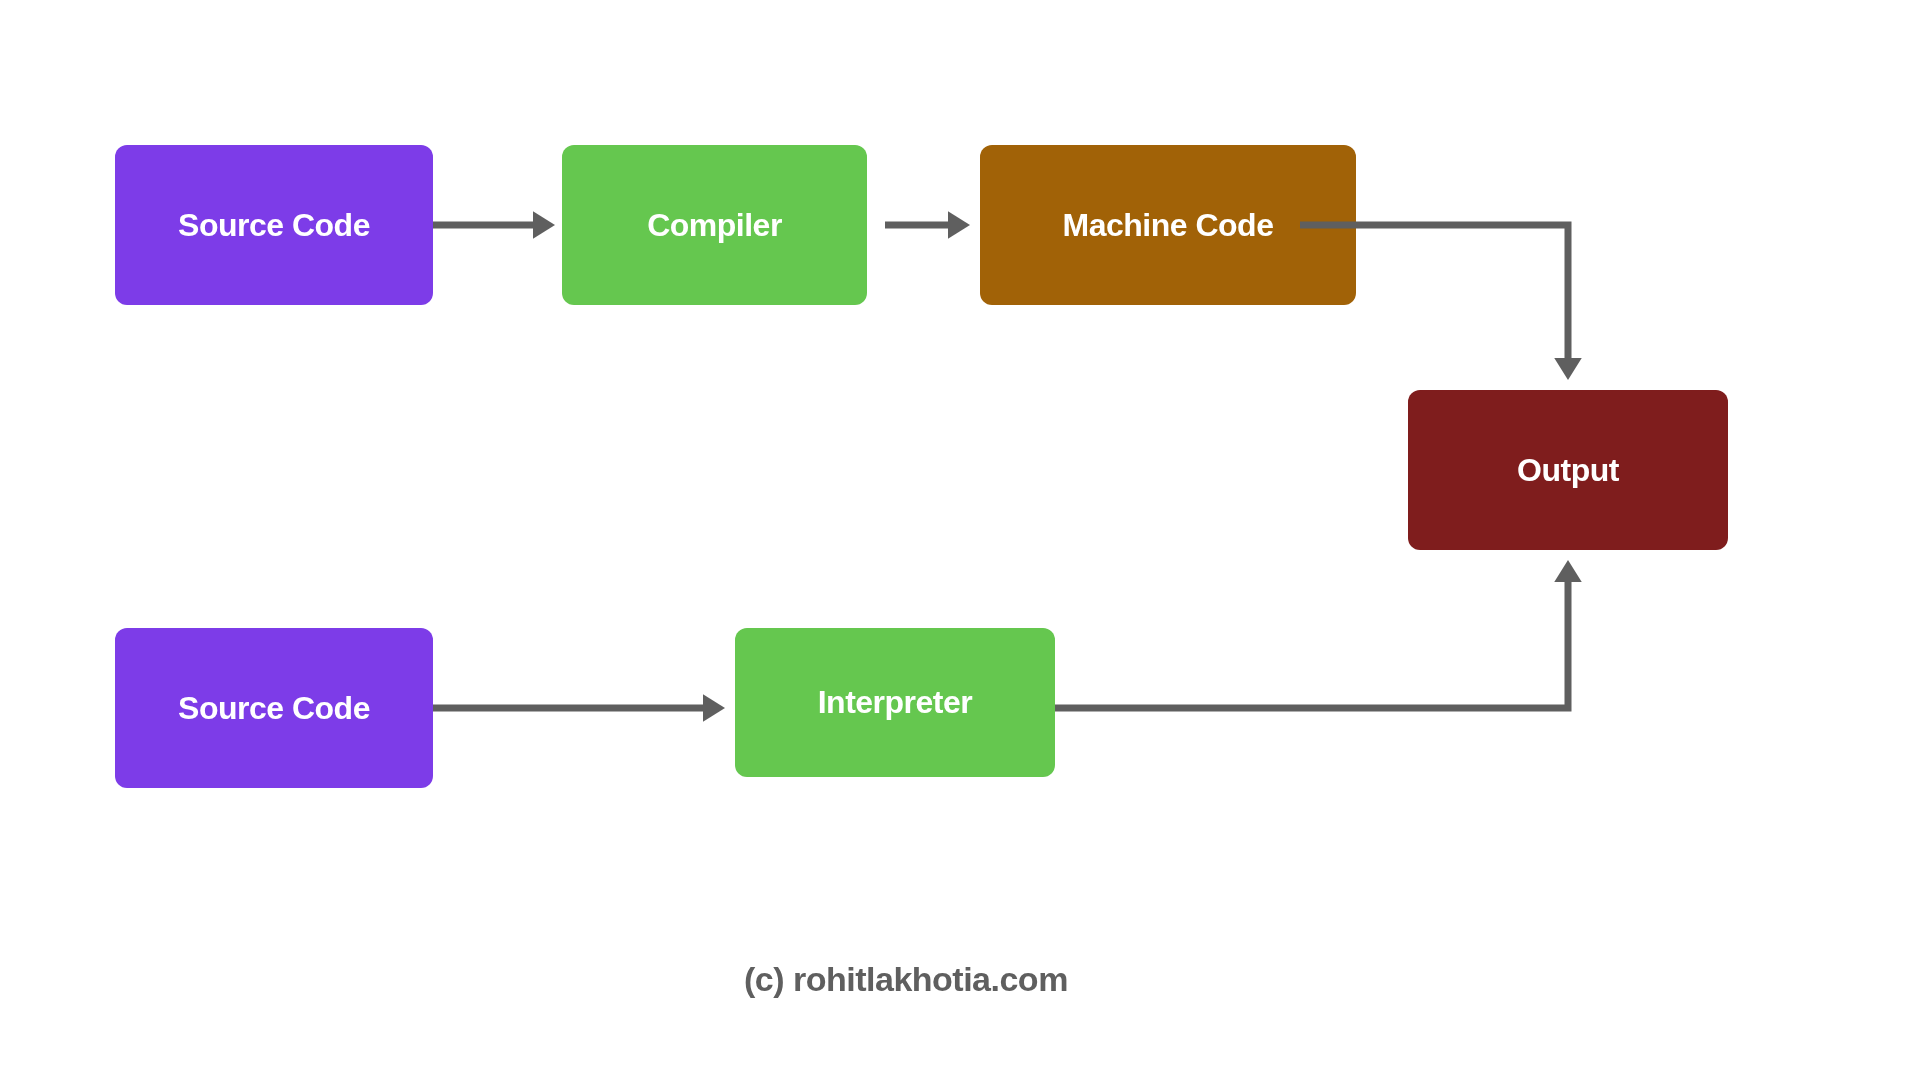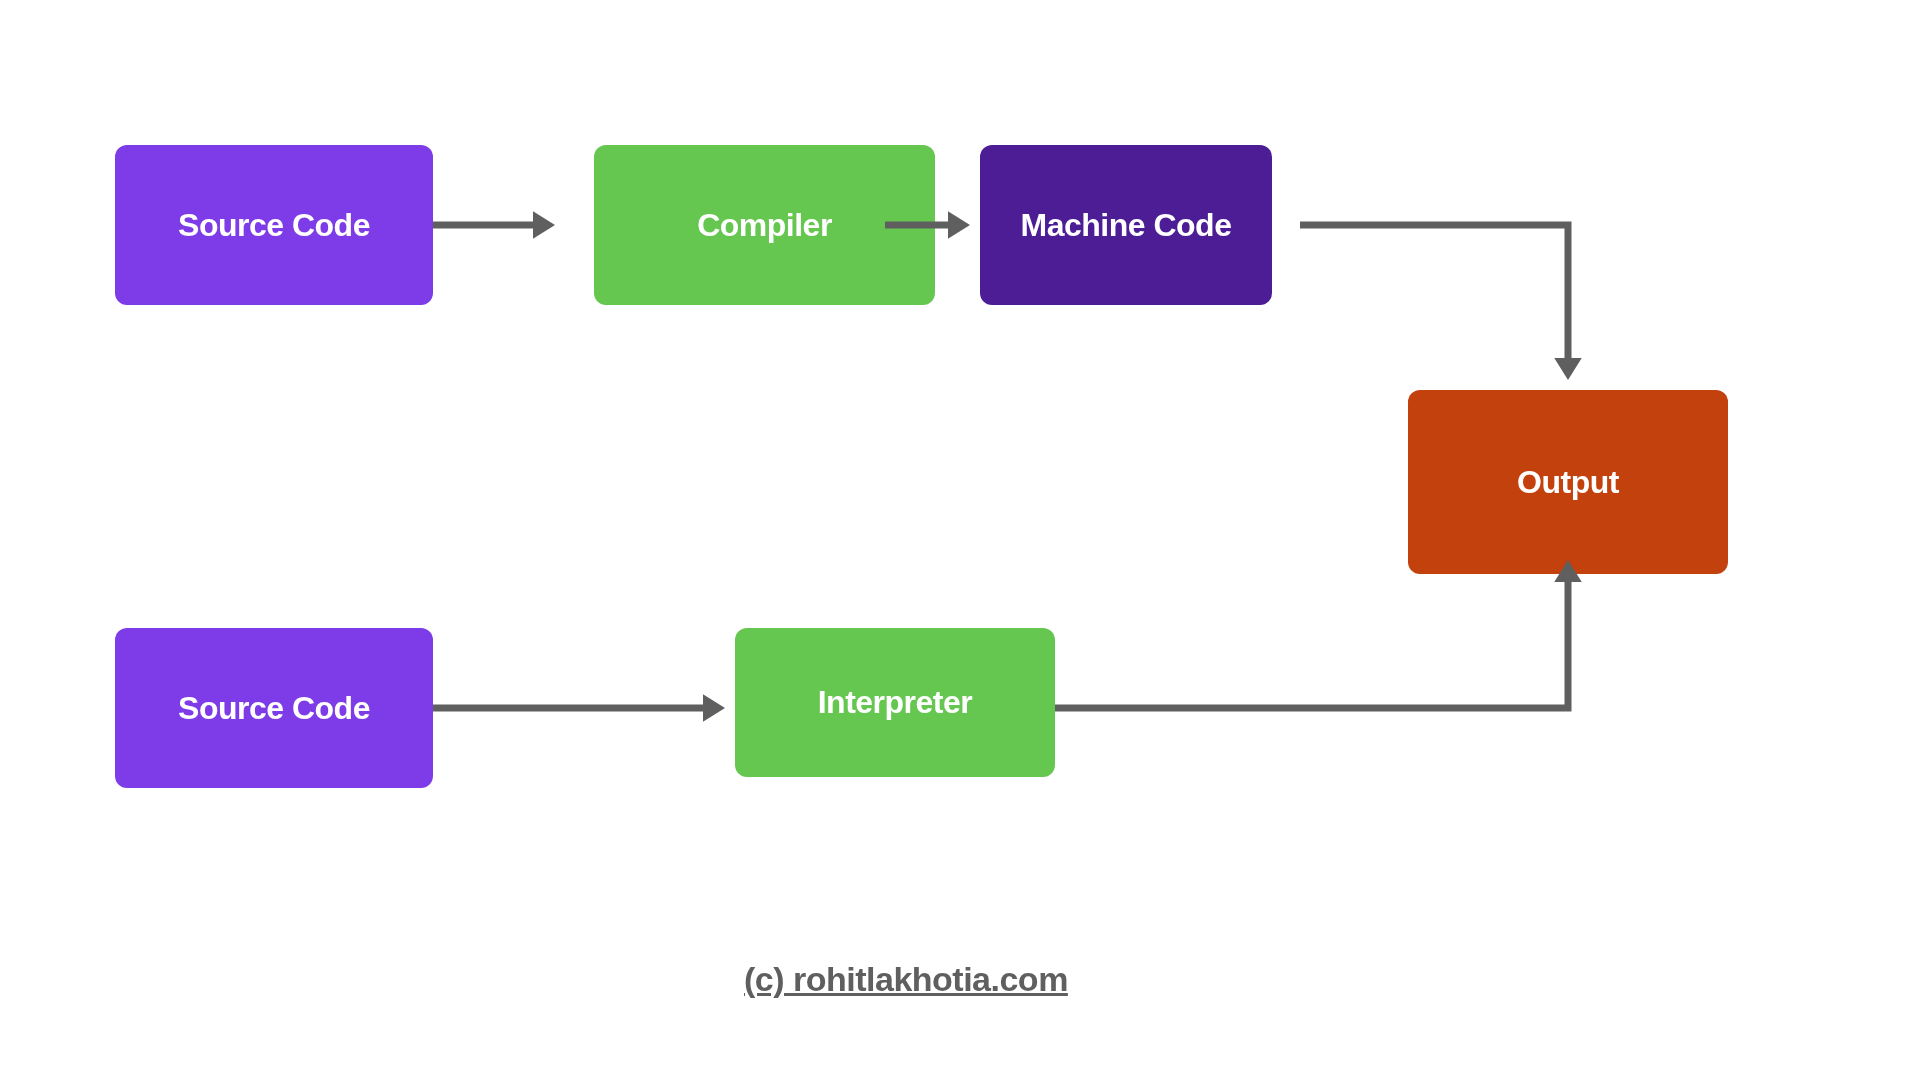--- a/index.html
+++ b/index.html
@@ -31,36 +31,36 @@
       font-size: 34px;
       color: #5f5f5f;
       letter-spacing: -0.5px;
     }
   </style>
 </head>
 <body>
 
 <div class="box" style="left:115px;top:145px;width:318px;height:160px;background:#7D3CE8;">Source Code</div>
 
-<div class="box" style="left:594px;top:145px;width:341px;height:160px;background:#65C74F;">Compiler</div>
+<div class="box" style="left:562px;top:145px;width:305px;height:160px;background:#65C74F;">Compiler</div>
 
-<div class="box" style="left:980px;top:145px;width:292px;height:160px;background:#4c1d95;">Machine Code</div>
+<div class="box" style="left:980px;top:145px;width:376px;height:160px;background:#a16207;">Machine Code</div>
 
-<div class="box" style="left:1408px;top:390px;width:320px;height:184px;background:#c2410c;">Output</div>
+<div class="box" style="left:1408px;top:390px;width:320px;height:160px;background:#7f1d1d;">Output</div>
 
 <div class="box" style="left:115px;top:628px;width:318px;height:160px;background:#7D3CE8;">Source Code</div>
 
 <div class="box" style="left:735px;top:628px;width:320px;height:149px;background:#65C74F;">Interpreter</div>
 
 <svg class="arrow-svg" width="1920" height="1080">
   <defs>
     <marker id="arrowhead" markerWidth="4" markerHeight="4" refX="2.2" refY="2" orient="auto" markerUnits="strokeWidth">
       <polygon points="0,0 3.2,2 0,4" fill="#5f5f5f"></polygon>
     </marker>
   </defs>
   <path fill="none" marker-end="url(#arrowhead)" stroke-linejoin="miter" stroke-linecap="butt" d="M 433 225 L 548 225" stroke="#5f5f5f" stroke-width="7"></path>
   <path fill="none" marker-end="url(#arrowhead)" stroke-linejoin="miter" stroke-linecap="butt" d="M 885 225 L 963 225" stroke="#5f5f5f" stroke-width="7"></path>
   <path fill="none" marker-end="url(#arrowhead)" stroke-linejoin="miter" stroke-linecap="butt" d="M 1300 225 L 1568 225 L 1568 373" stroke="#5f5f5f" stroke-width="7"></path>
   <path fill="none" marker-end="url(#arrowhead)" stroke-linejoin="miter" stroke-linecap="butt" d="M 433 708 L 718 708" stroke="#5f5f5f" stroke-width="7"></path>
   <path fill="none" marker-end="url(#arrowhead)" stroke-linejoin="miter" stroke-linecap="butt" d="M 1055 708 L 1568 708 L 1568 567" stroke="#5f5f5f" stroke-width="7"></path>
 </svg>
 
-<div class="attribution" style="left:744px;top:960px;text-decoration:underline;">(c) rohitlakhotia.com</div>
+<div class="attribution" style="left:744px;top:960px;">(c) rohitlakhotia.com</div>
 
 </body></html>

